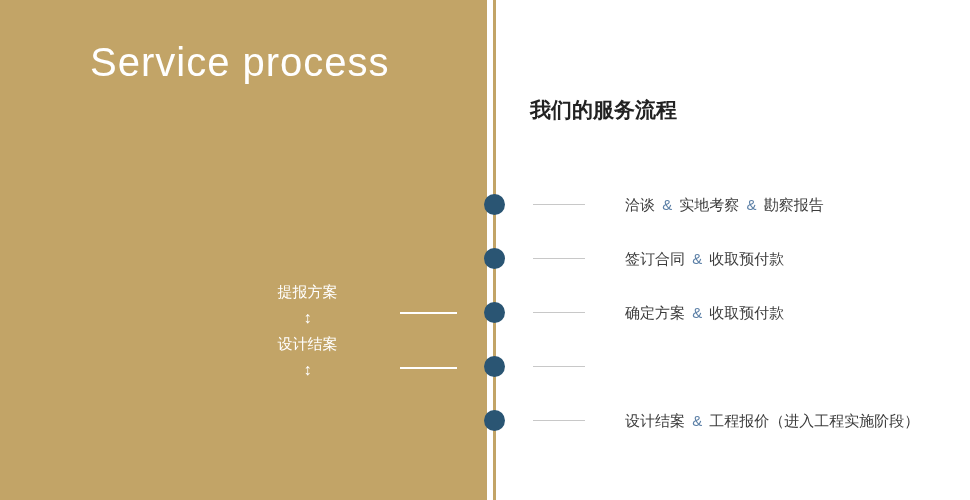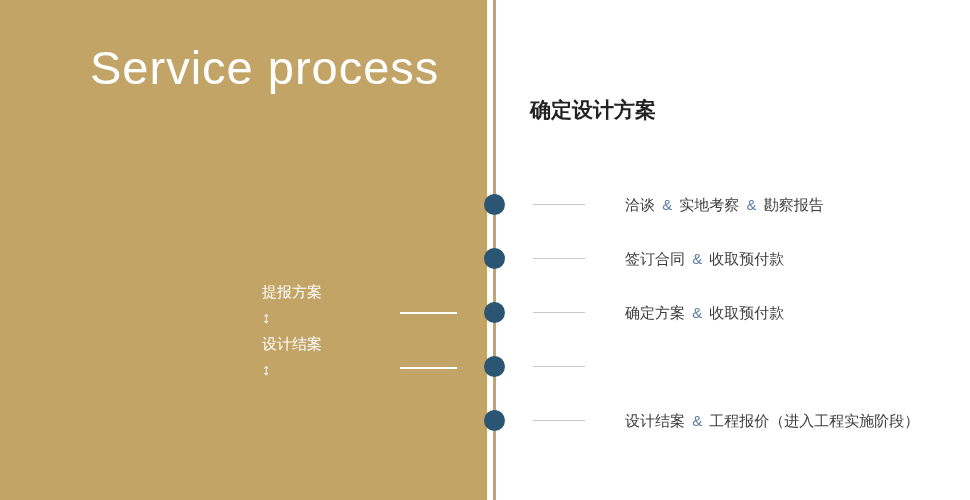--- a/index.html
+++ b/index.html
@@ -24,31 +24,31 @@
   .divider-line {
     position: absolute;
     left: 493px; top: 0;
     width: 3px; height: 500px;
     background: var(--tan, #c2a467);
   }
 
   .page-title {
     position: absolute;
     left: 90px; top: 40px;
-    font-size: 47px;
+    font-size: 40px;
     font-weight: 300;
     letter-spacing: 1px;
     color: #ffffff;
   }
 
   .flow-block {
     position: absolute;
-    left: 262px; top: 281px;
+    left: 250px; top: 281px;
     width: 115px;
-    text-align: left;
+    text-align: center;
     color: #ffffff;
     font-size: 15px;
   }
   .flow-block .step { line-height: 22px; }
   .flow-block .arrow { line-height: 30px; font-size: 16px; }
 
   .connector {
     position: absolute;
     left: 400px;
     width: 57px; height: 2px;
@@ -113,21 +113,21 @@
   <div class="flow-block">
       <div class="step">提报方案</div>
       <div class="arrow">↕</div>
       <div class="step">设计结案</div>
       <div class="arrow">↕</div>
     </div>
 
   <div class="connector c1"></div>
   <div class="connector c2"></div>
 
-  <div class="section-heading">确定设计方案</div>
+  <div class="section-heading">我们的服务流程</div>
 
   <div class="timeline">
       <div class="row">
         <div class="dot"></div>
         <div class="hline"></div>
         <div class="itemtext"><span>洽谈</span><span class="amp"> &amp; </span><span>实地考察</span><span class="amp"> &amp; </span><span>勘察报告</span></div>
       </div>
       <div class="row">
         <div class="dot"></div>
         <div class="hline"></div>

